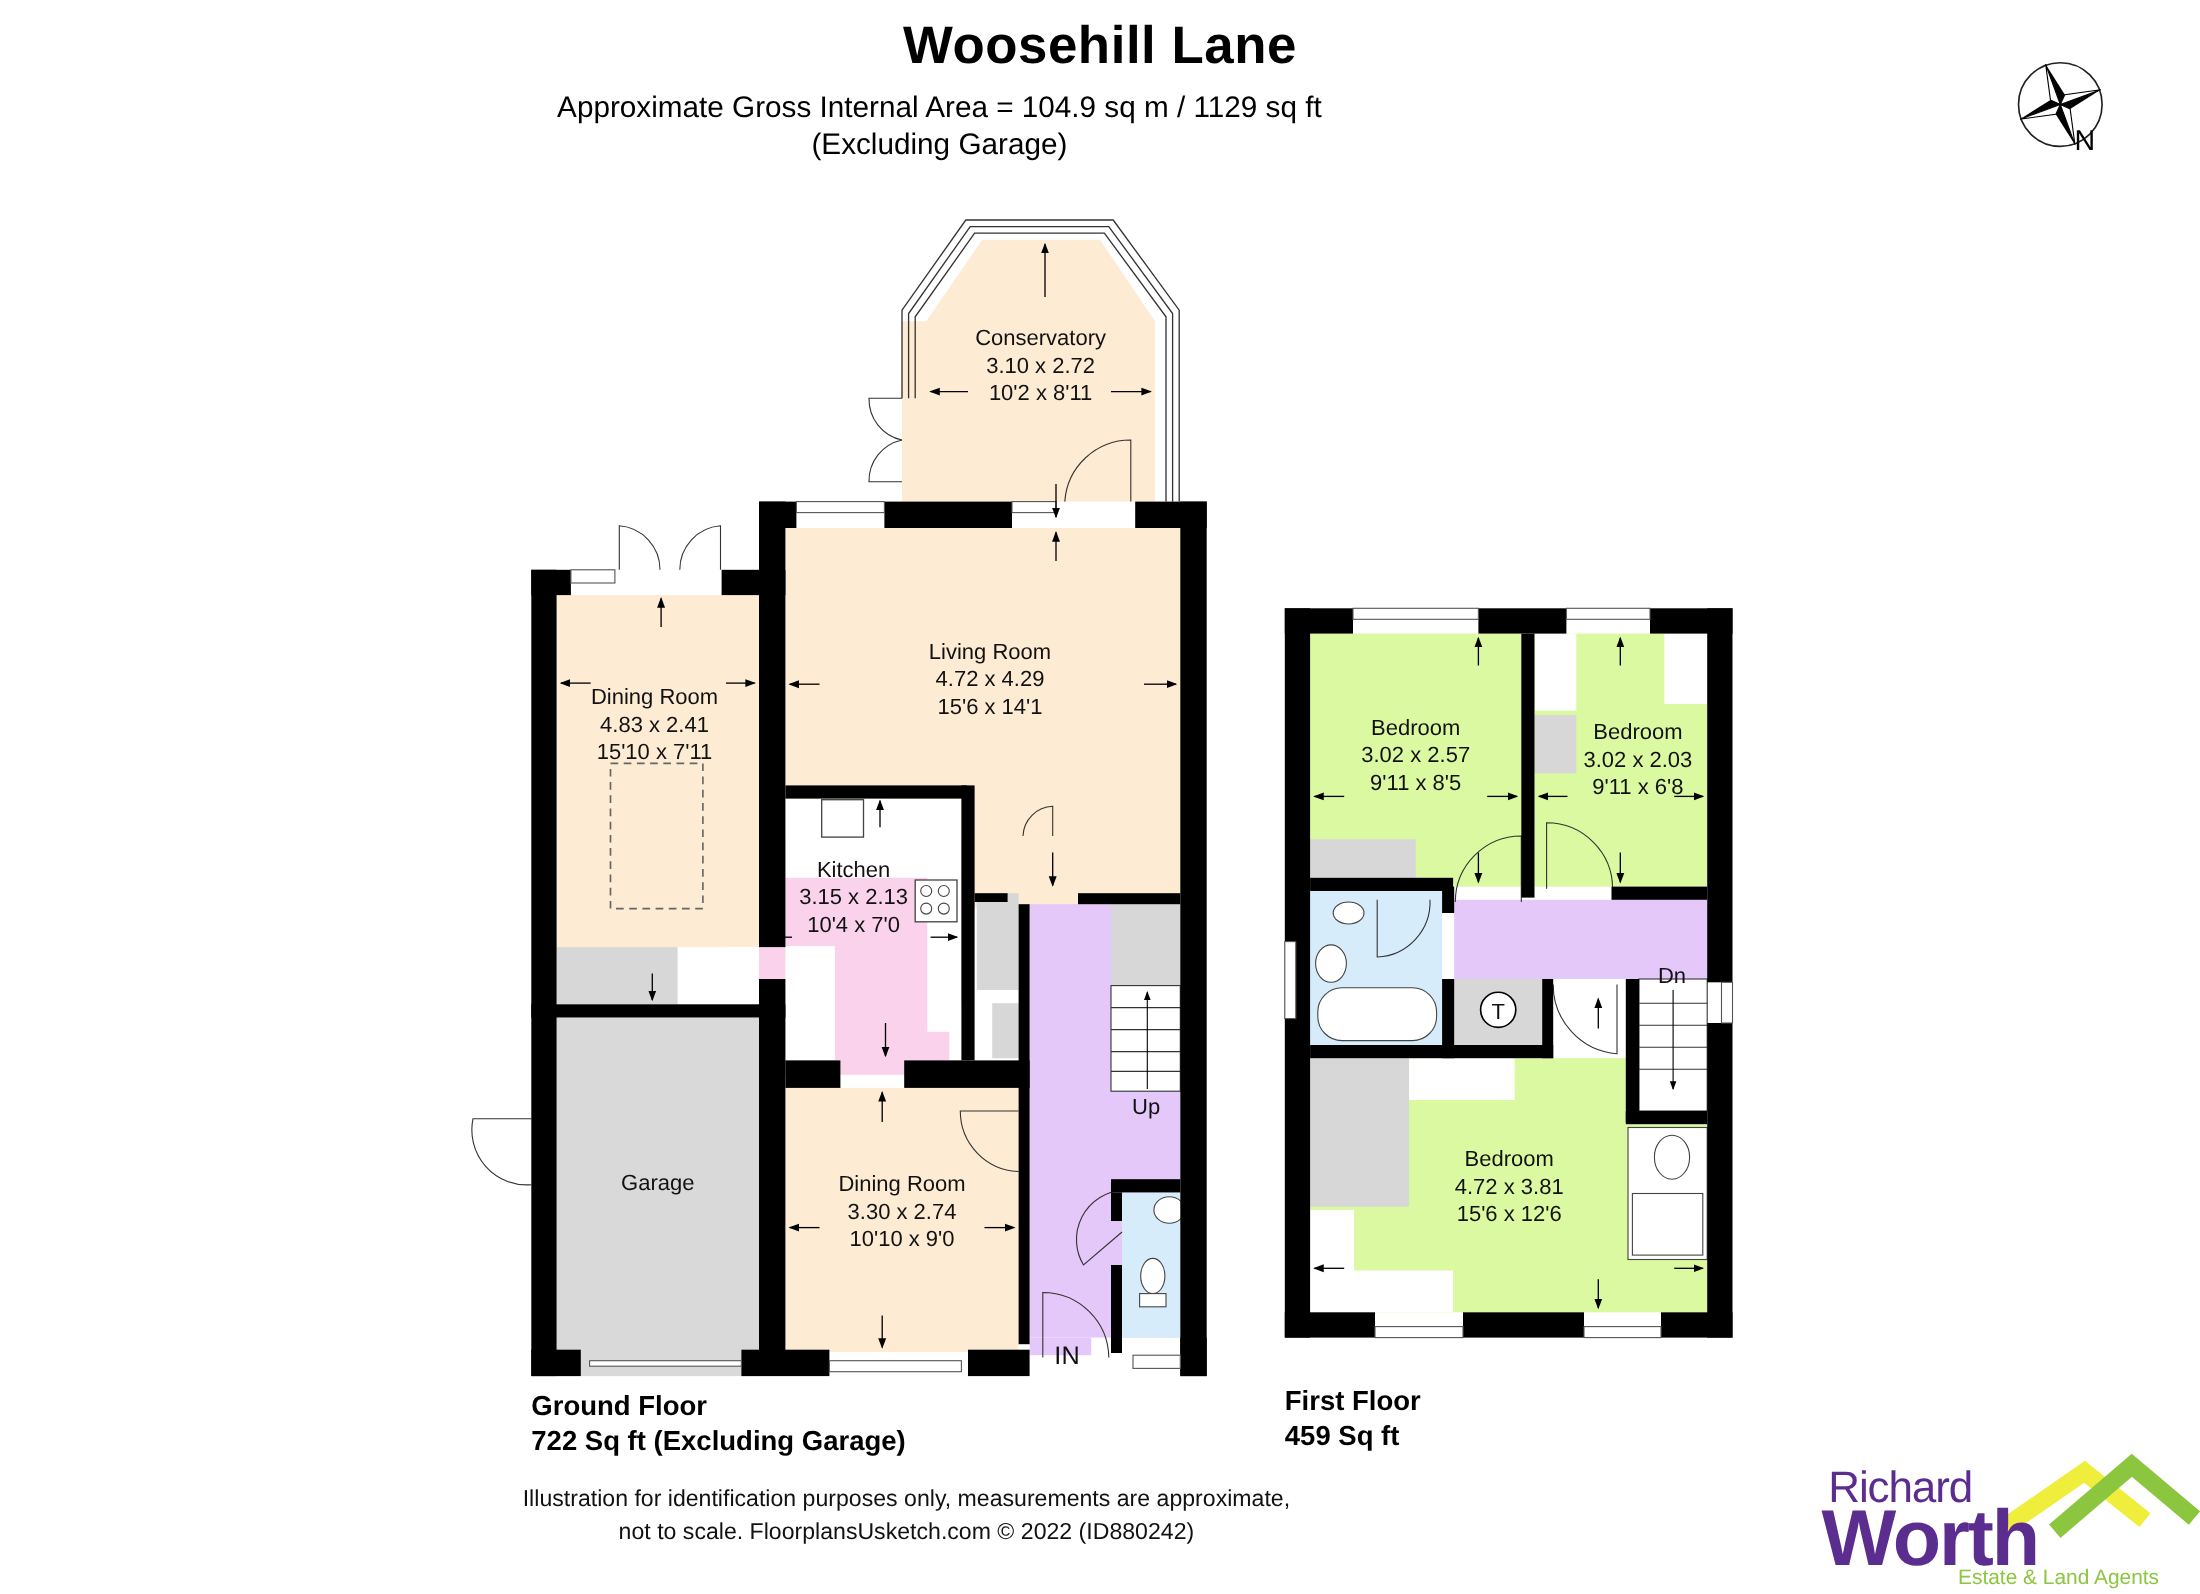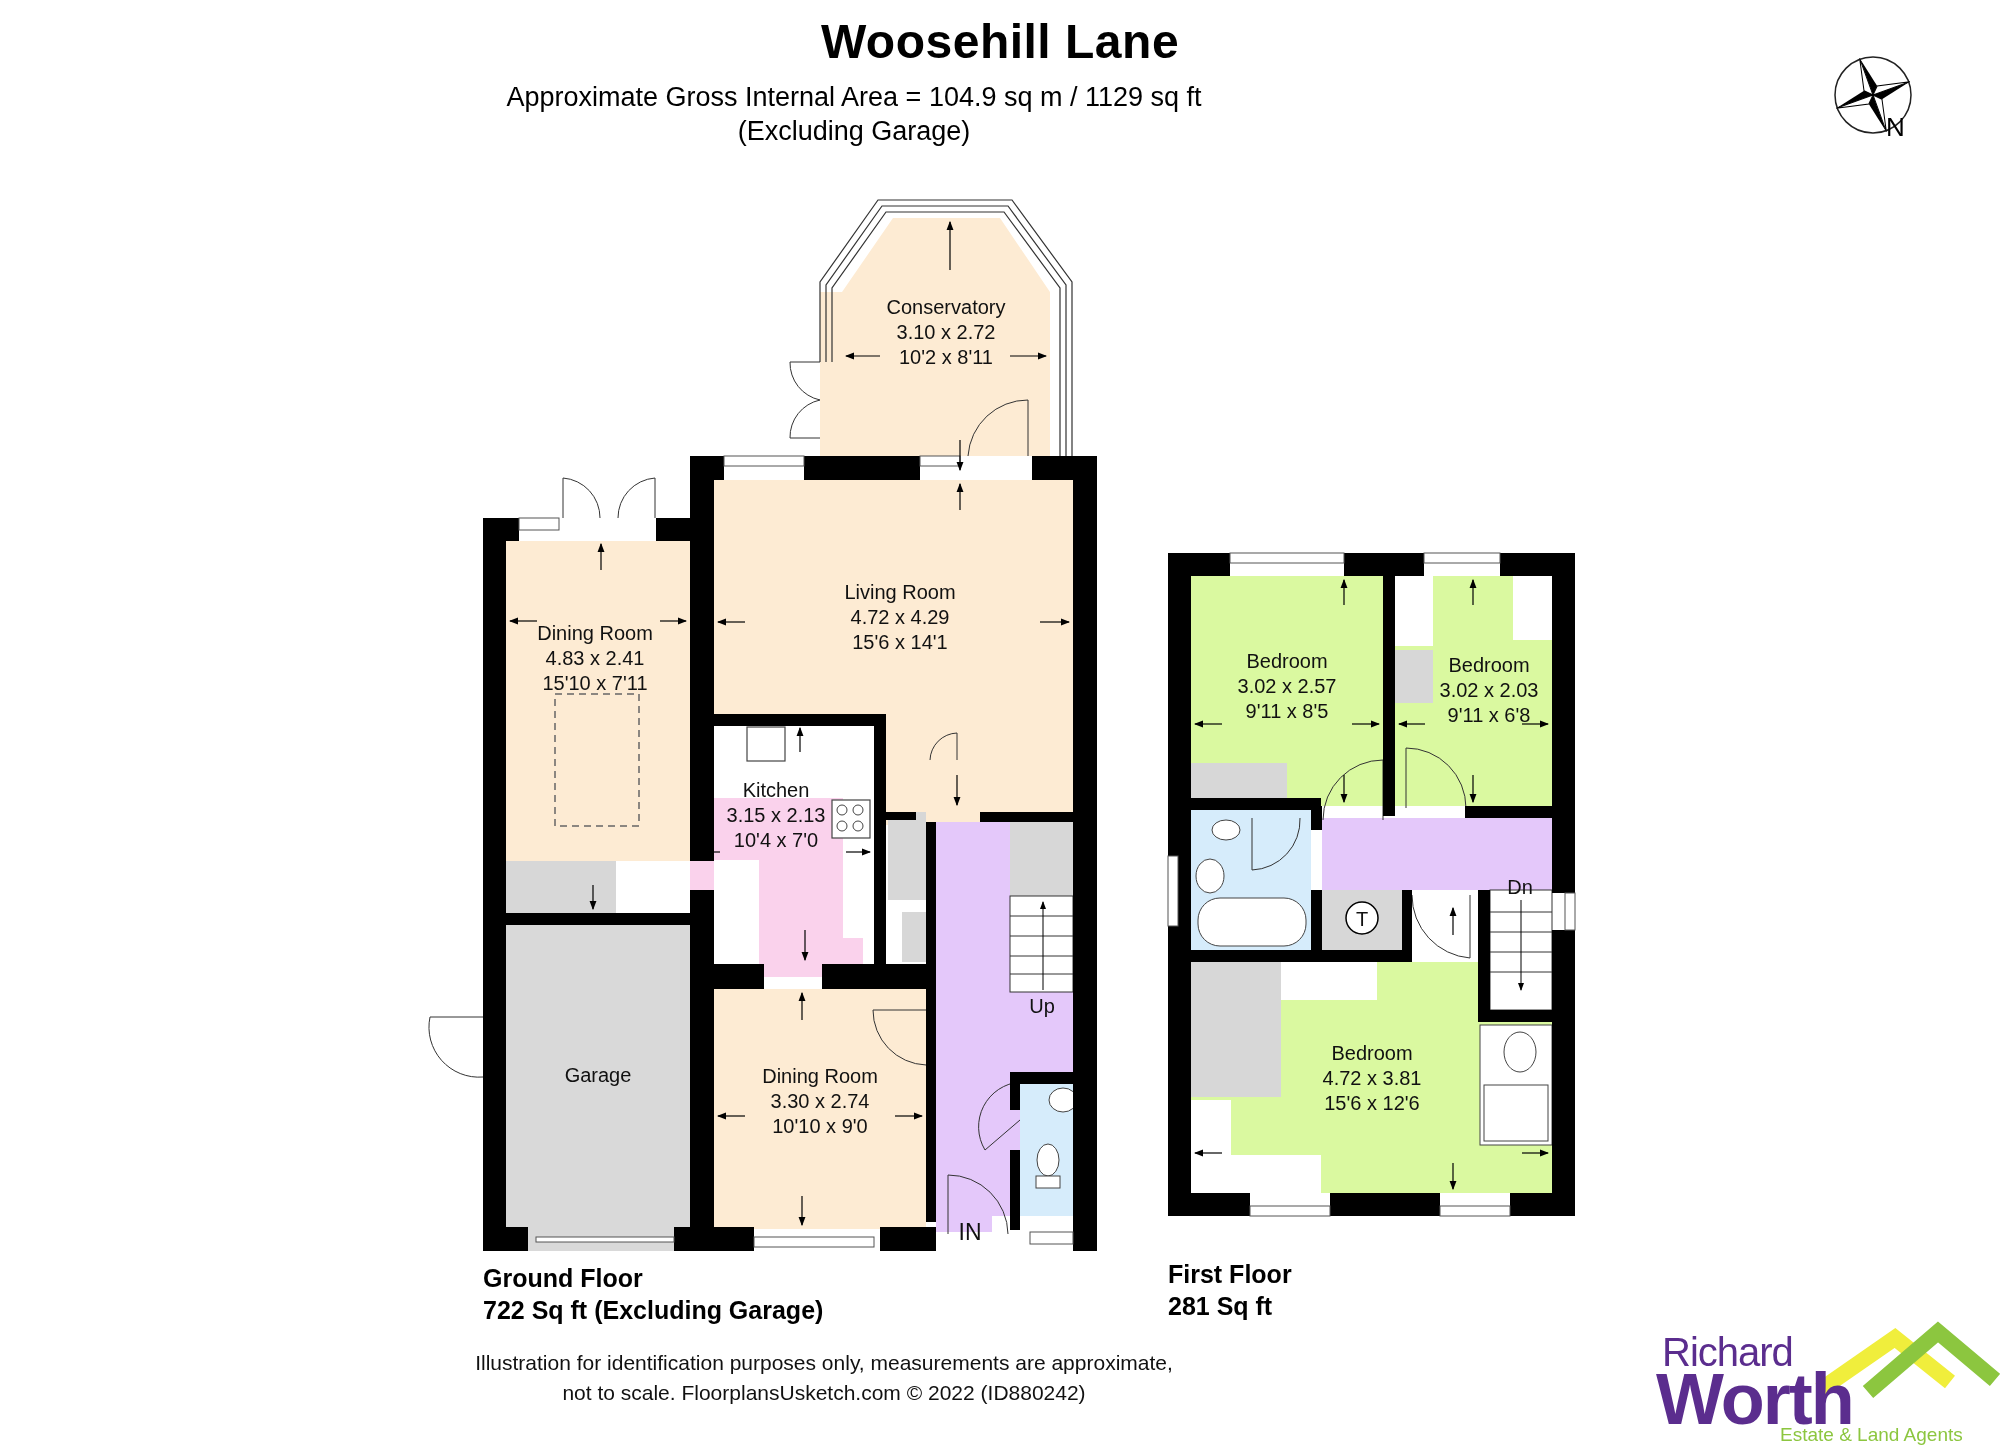--- a/index.html
+++ b/index.html
@@ -286,21 +286,21 @@
     <text class="rl" x="1520" y="894">Dn</text>
   </g>
 </svg>
 
 <div class="floor-label" style="left:483px;top:1262px;">
   <div>Ground Floor</div>
   <div>722 Sq ft (Excluding Garage)</div>
 </div>
 <div class="floor-label" style="left:1168px;top:1258px;">
   <div>First Floor</div>
-  <div>281 Sq ft</div>
+  <div>459 Sq ft</div>
 </div>
 
 <div class="footer">
   <div>Illustration for identification purposes only, measurements are approximate,</div>
   <div>not to scale. FloorplansUsketch.com © 2022 (ID880242)</div>
 </div>
 
 <div class="logo">
   <svg width="350" height="139" style="position:absolute;left:0;top:0;">
     <polyline points="170,80 245,28 300,72" fill="none" stroke="#f0ee3c" stroke-width="16"></polyline>

